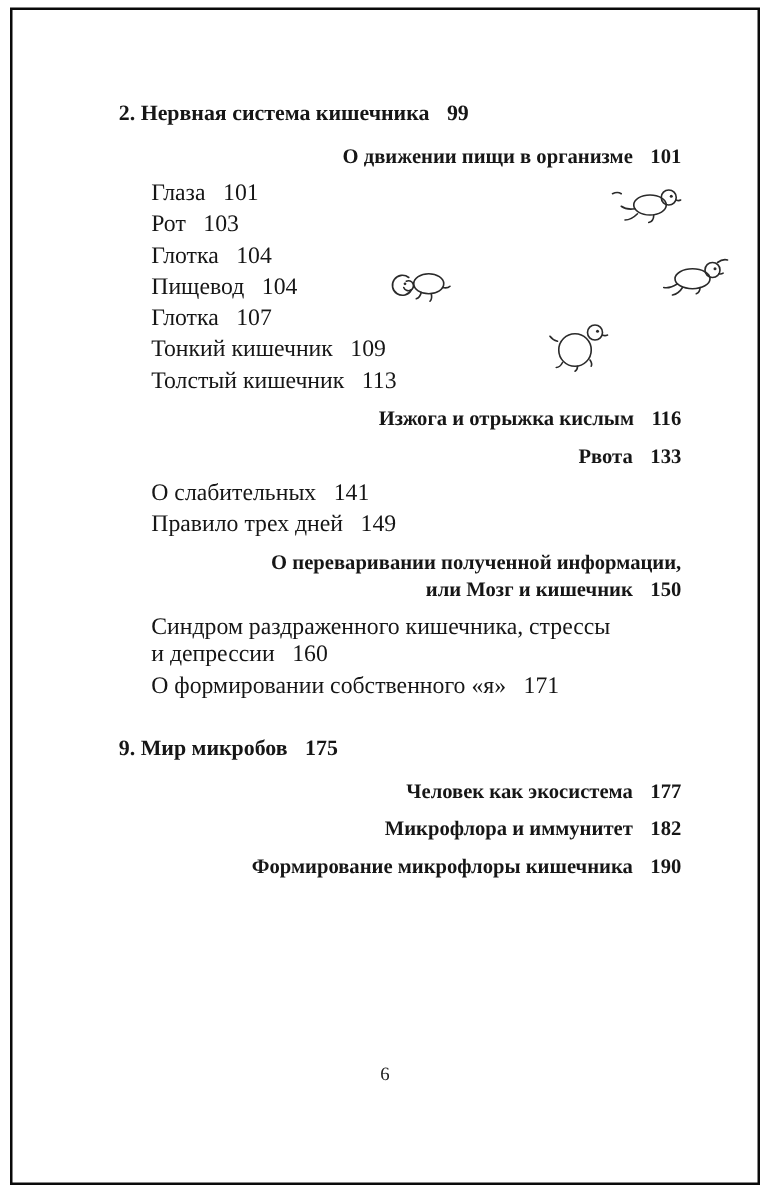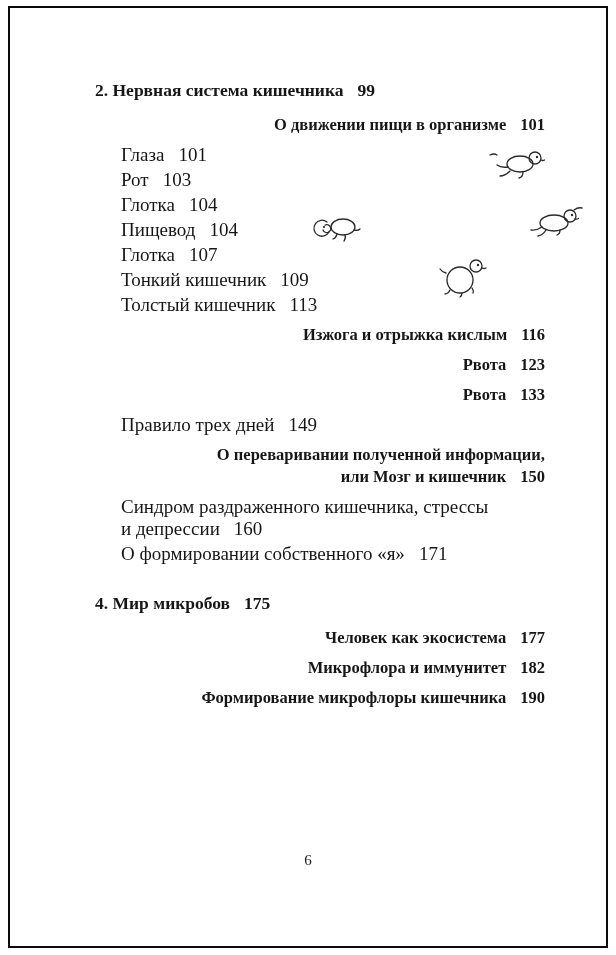--- a/index.html
+++ b/index.html
@@ -87,29 +87,29 @@
       <div class="entry chapter"><span class="label">2. Нервная система кишечника</span><span class="pagenum">99</span></div>
       <div class="entry section"><span class="label">О движении пищи в организме</span><span class="pagenum">101</span></div>
       <div class="entry sub"><span class="label">Глаза</span><span class="pagenum">101</span></div>
       <div class="entry sub"><span class="label">Рот</span><span class="pagenum">103</span></div>
       <div class="entry sub"><span class="label">Глотка</span><span class="pagenum">104</span></div>
       <div class="entry sub"><span class="label">Пищевод</span><span class="pagenum">104</span></div>
       <div class="entry sub"><span class="label">Глотка</span><span class="pagenum">107</span></div>
       <div class="entry sub"><span class="label">Тонкий кишечник</span><span class="pagenum">109</span></div>
       <div class="entry sub"><span class="label">Толстый кишечник</span><span class="pagenum">113</span></div>
       <div class="entry section"><span class="label">Изжога и отрыжка кислым</span><span class="pagenum">116</span></div>
-      <div class="entry section"><span class="label">Рвота</span><span class="pagenum">123</span></div>
       <div class="entry section"><span class="label">Рвота</span><span class="pagenum">133</span></div>
+      <div class="entry sub"><span class="label">О слабительных</span><span class="pagenum">141</span></div>
       <div class="entry sub"><span class="label">Правило трех дней</span><span class="pagenum">149</span></div>
       <div class="entry section"><span class="label">О переваривании полученной информации,
 или Мозг и кишечник</span><span class="pagenum">150</span></div>
       <div class="entry sub"><span class="label">Синдром раздраженного кишечника, стрессы
 и депрессии</span><span class="pagenum">160</span></div>
       <div class="entry sub"><span class="label">О формировании собственного «я»</span><span class="pagenum">171</span></div>
-      <div class="entry chapter"><span class="label">4. Мир микробов</span><span class="pagenum">175</span></div>
+      <div class="entry chapter"><span class="label">9. Мир микробов</span><span class="pagenum">175</span></div>
       <div class="entry section"><span class="label">Человек как экосистема</span><span class="pagenum">177</span></div>
       <div class="entry section"><span class="label">Микрофлора и иммунитет</span><span class="pagenum">182</span></div>
       <div class="entry section"><span class="label">Формирование микрофлоры кишечника</span><span class="pagenum">190</span></div>
     </div>
 
   <svg class="doodle doodle-1" width="60" height="34" viewBox="0 0 60 34">
     <g fill="none" stroke="#2a2a2a" stroke-width="1.3" stroke-linecap="round">
       <ellipse cx="33" cy="19" rx="13" ry="8"></ellipse>
       <circle cx="48" cy="13" r="6"></circle>
       <circle cx="50" cy="12" r="1.2" fill="#2a2a2a" stroke="none"></circle>

